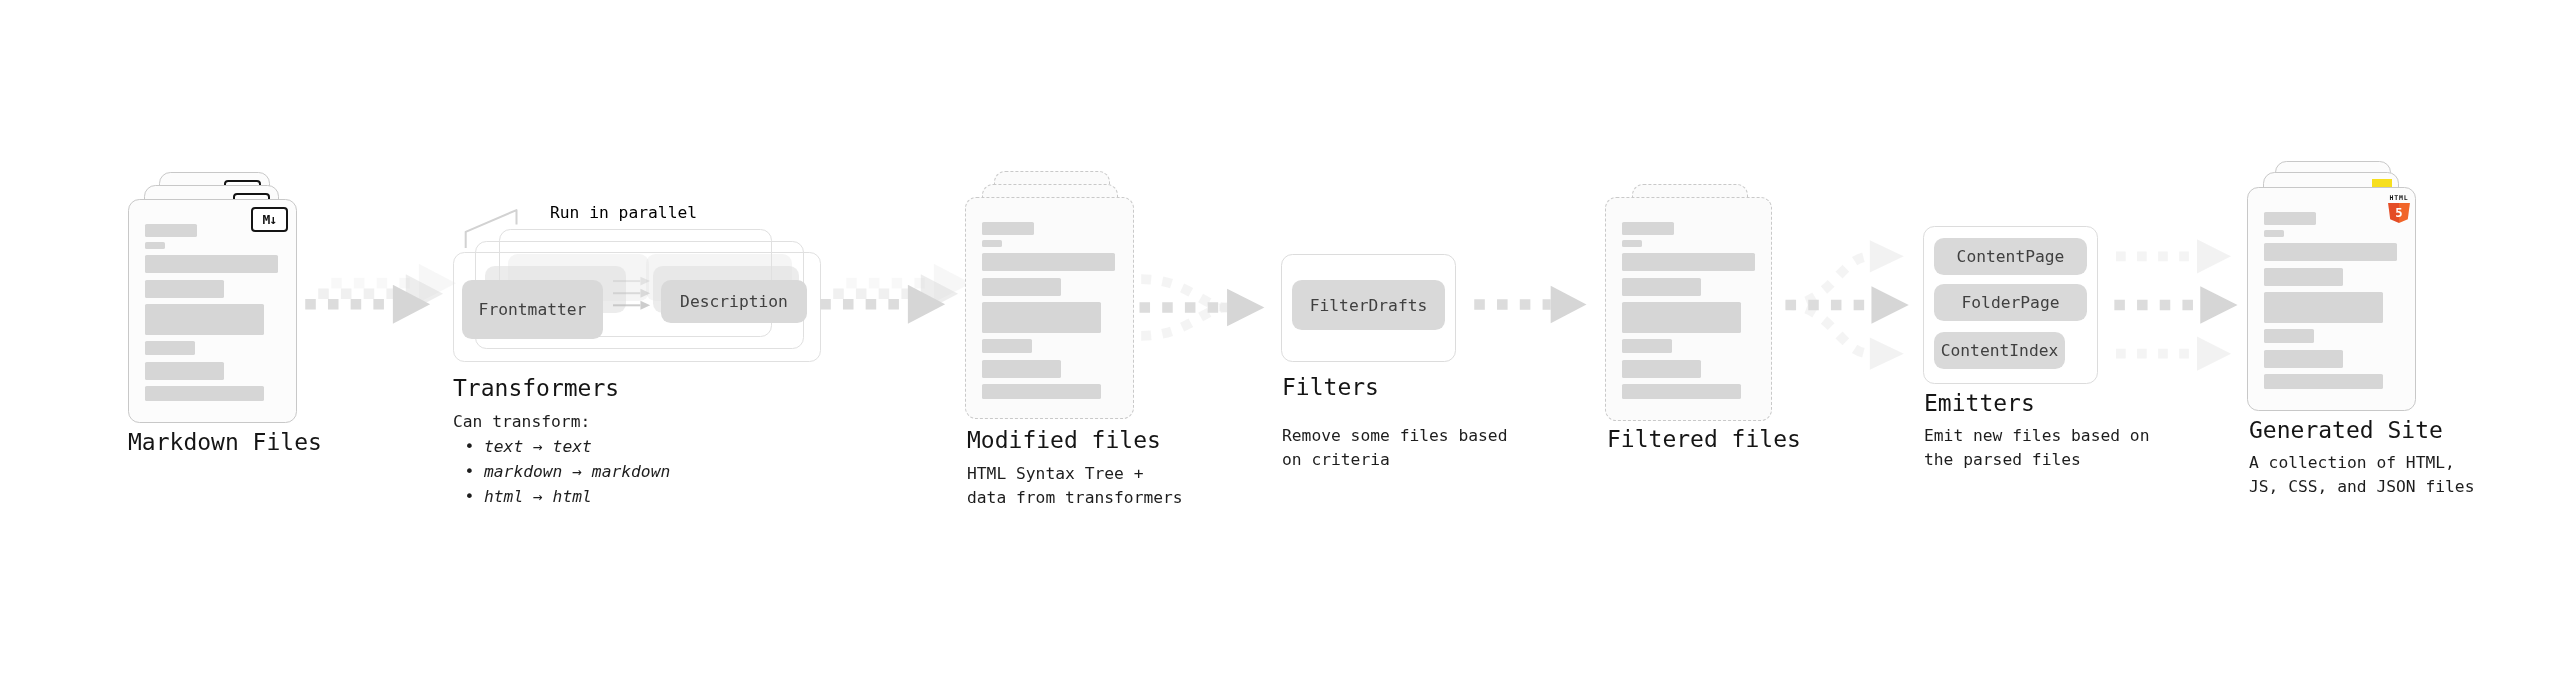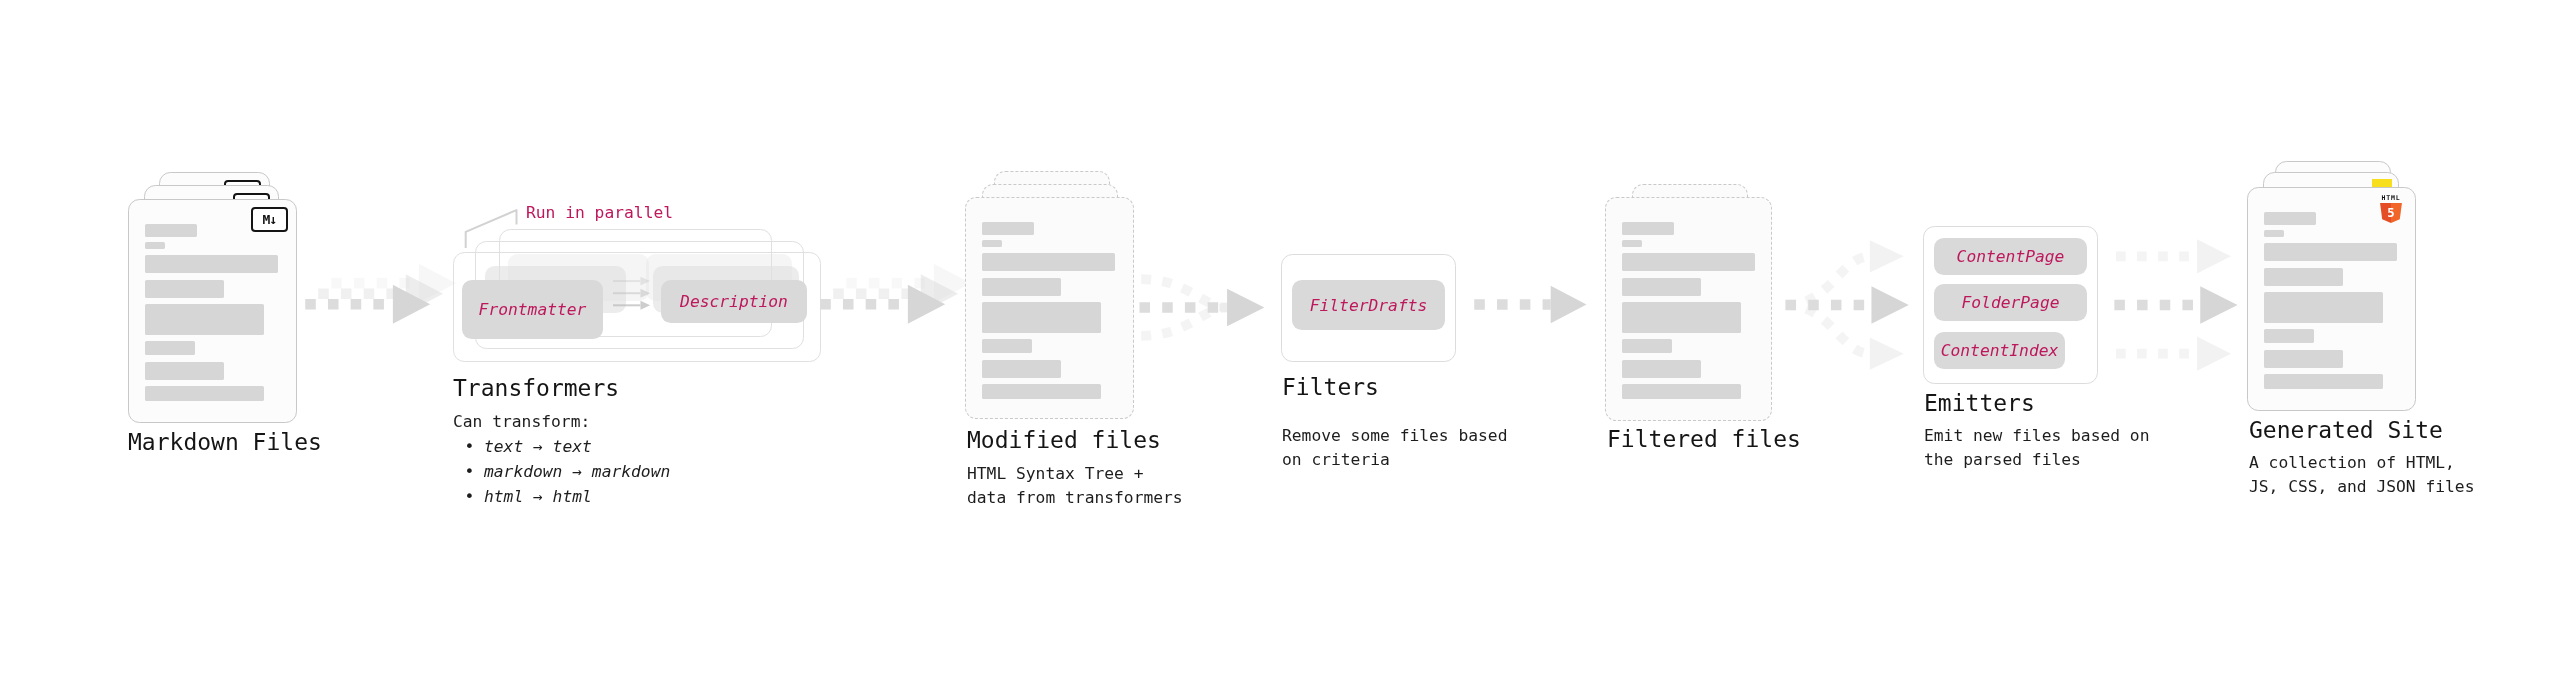--- a/index.html
+++ b/index.html
@@ -26,40 +26,40 @@
   .md-badge{position:absolute;top:7.3px;right:8.1px;width:33px;height:20.3px;
     border:2.4px solid #141414;border-radius:4.1px;background:#ffffff;
     display:flex;align-items:center;justify-content:center;
     font-weight:bold;font-size:13px;color:#141414;letter-spacing:-0.8px;}
 
   
   .css-badge{position:absolute;top:4.1px;right:7.3px;width:16.3px;text-align:center;}
   .css-badge .txt{font-size:6.5px;font-weight:bold;line-height:6.5px;color:#111;letter-spacing:0.4px;}
   .css-badge .underline{display:block;width:16.3px;height:3.3px;background:#2b6bf3;margin-top:0.8px;}
   .js-badge{position:absolute;top:5.7px;right:6.5px;width:19.5px;height:12.2px;background:#f7df1e;}
-  .html5-badge{position:absolute;top:6.5px;right:13px;width:22px;text-align:center;}
+  .html5-badge{position:absolute;top:6.5px;right:5px;width:22px;text-align:center;}
   .html5-word{font-size:6.5px;font-weight:bold;color:#111;letter-spacing:0.8px;line-height:7.3px;}
   .html5-shield{margin-top:0.8px;width:22px;height:20.3px;
     background:linear-gradient(90deg,#e44d26 50%,#f16529 50%);
     clip-path:polygon(0 0,100% 0,90% 82%,50% 100%,10% 82%);
     display:flex;align-items:center;justify-content:center;
     font-size:12.2px;font-weight:bold;color:#ffffff;}
 
   
   .outline-box{position:absolute;border:1.6px solid #e0e0e0;border-radius:11.4px;}
   .container-box{position:absolute;border:1.6px solid #dcdcdc;border-radius:11.4px;background:#ffffff;}
   .chip{position:absolute;background:#d9d9d9;border-radius:9.8px;
     display:flex;align-items:center;justify-content:center;
-    font-size:16.3px;color:#be185d;font-style:italic;}
+    font-size:16.3px;color:#404040;}
   .ghost{position:absolute;background:#dfdfdf;border-radius:9.8px;}
 
   
   .stage-title{position:absolute;font-size:23px;color:#151515;white-space:nowrap;}
   .stage-desc{position:absolute;font-size:16.3px;line-height:24.4px;color:#1d1d1d;white-space:pre-line;}
-  .note-text{position:absolute;font-size:16.3px;color:#be185d;white-space:nowrap;}
+  .note-text{position:absolute;font-size:16.3px;color:#000000;white-space:nowrap;margin-left:24px;}
   .bullets{position:absolute;font-size:16.3px;line-height:25px;color:#1d1d1d;}
   .bullet{padding-left:11.4px;font-style:italic;}
   .bullet::before{content:"• ";}
 
   .arrow-svg{position:absolute;overflow:visible;}
 </style>
 </head>
 <body>
 
 <div class="canvas">

